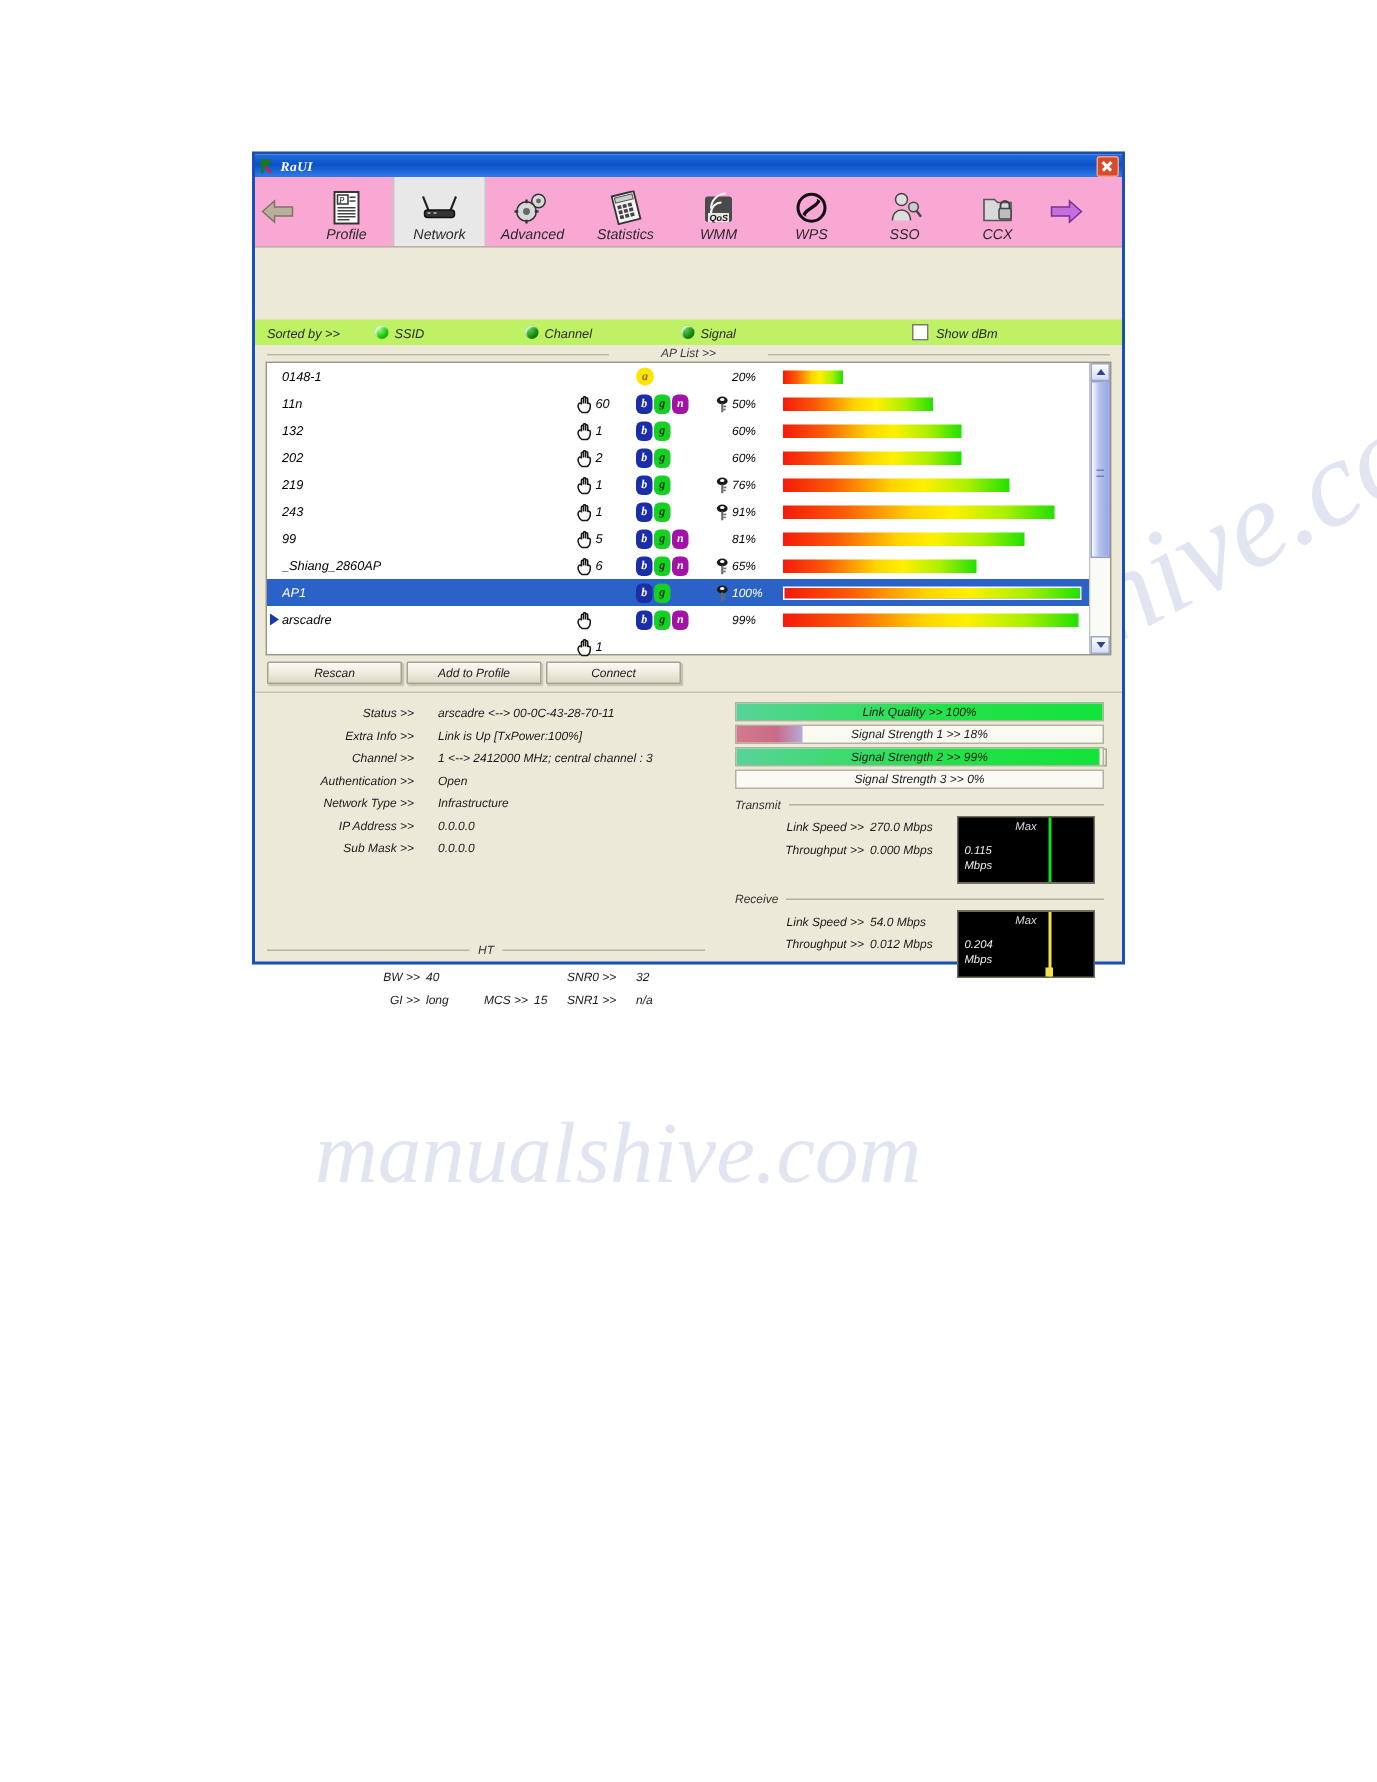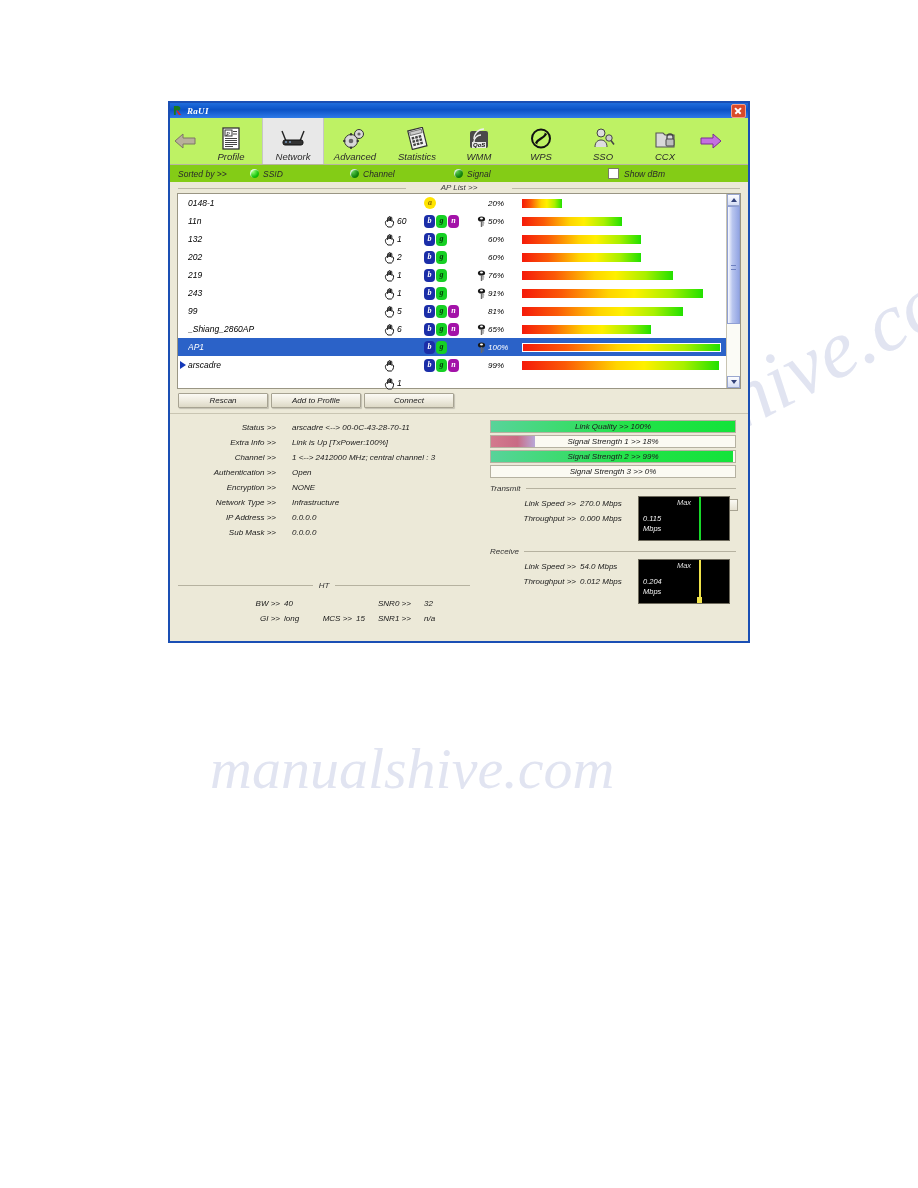--- a/index.html
+++ b/index.html
@@ -20,30 +20,30 @@
     display:flex;align-items:center;padding:0 1px;}
   .tb-ico{width:11px;height:11px;margin:0 3px 0 2px;display:block;}
   .tb-title{color:#fff;font-size:9px;font-weight:bold;font-family:"Liberation Serif",serif;
     letter-spacing:.3px;flex:1;}
   .tb-close{width:13px;height:12px;margin-right:1px;background:#d94a2a;
     border:1px solid #f2a08c;border-radius:2px;position:relative;}
   .tb-close::before,.tb-close::after{content:"";position:absolute;left:1.5px;top:5px;width:8px;height:1.6px;background:#fff;}
   .tb-close::before{transform:rotate(45deg);}
   .tb-close::after{transform:rotate(-45deg);}
   
-  .toolbar{height:46px;background:#bef264;border-bottom:1px solid #b8b4a0;display:flex;align-items:stretch;}
+  .toolbar{height:46px;background:#f9a8d4;border-bottom:1px solid #b8b4a0;display:flex;align-items:stretch;}
   .nav-arrow{width:30px;display:flex;align-items:center;justify-content:center;}
   .tab{width:62px;display:flex;flex-direction:column;align-items:center;justify-content:flex-end;
        padding-bottom:2px;box-sizing:border-box;}
   .tab.active{background:#e8e8e8;border-left:1px solid #c6c6c6;border-right:1px solid #c6c6c6;}
   .tab .lbl{font-size:9.5px;color:#2a2a2a;line-height:11px;}
   .ico{height:24px;display:flex;align-items:flex-end;justify-content:center;margin-bottom:1px;}
   
   .sortbar{height:17px;display:flex;align-items:center;font-size:8.5px;color:#2a2a2a;
-    padding-left:8px;background:#84cc16;}
+    padding-left:8px;background:#bef264;margin-top:48px;}
   .led{width:9px;height:9px;border-radius:50%;margin-right:4px;
     box-shadow:inset 1px 1px 1px rgba(255,255,255,.85);}
   .led.on{background:radial-gradient(circle at 32% 28%,#9cff78,#16c60c 60%,#0a8a06);}
   .led.off{background:radial-gradient(circle at 32% 28%,#5fcf54,#13880d 60%,#055203);}
   .sopt{display:flex;align-items:center;margin-right:4px;}
   .chkbox{width:9px;height:9px;border:1px solid #7c7c66;background:#fff;margin-right:5px;}
   .aplist-cap{text-align:center;font-size:8px;color:#3a3a3a;height:11px;line-height:11px;
     position:relative;}
   .aplist-cap .rule{position:absolute;top:6px;height:1px;background:#bdbaa8;}
   
@@ -555,24 +555,20 @@
         </div>
         <div class="drow">
           <span class="dlabel">Channel &gt;&gt;</span>
           <span class="dval">1 &lt;--&gt; 2412000 MHz; central channel : 3</span>
         </div>
         <div class="drow">
           <span class="dlabel">Authentication &gt;&gt;</span>
           <span class="dval">Open</span>
         </div>
         <div class="drow">
-          <span class="dlabel">Encryption &gt;&gt;</span>
-          <span class="dval">NONE</span>
-        </div>
-        <div class="drow">
           <span class="dlabel">Network Type &gt;&gt;</span>
           <span class="dval">Infrastructure</span>
         </div>
         <div class="drow">
           <span class="dlabel">IP Address &gt;&gt;</span>
           <span class="dval">0.0.0.0</span>
         </div>
         <div class="drow">
           <span class="dlabel">Sub Mask &gt;&gt;</span>
           <span class="dval">0.0.0.0</span>

